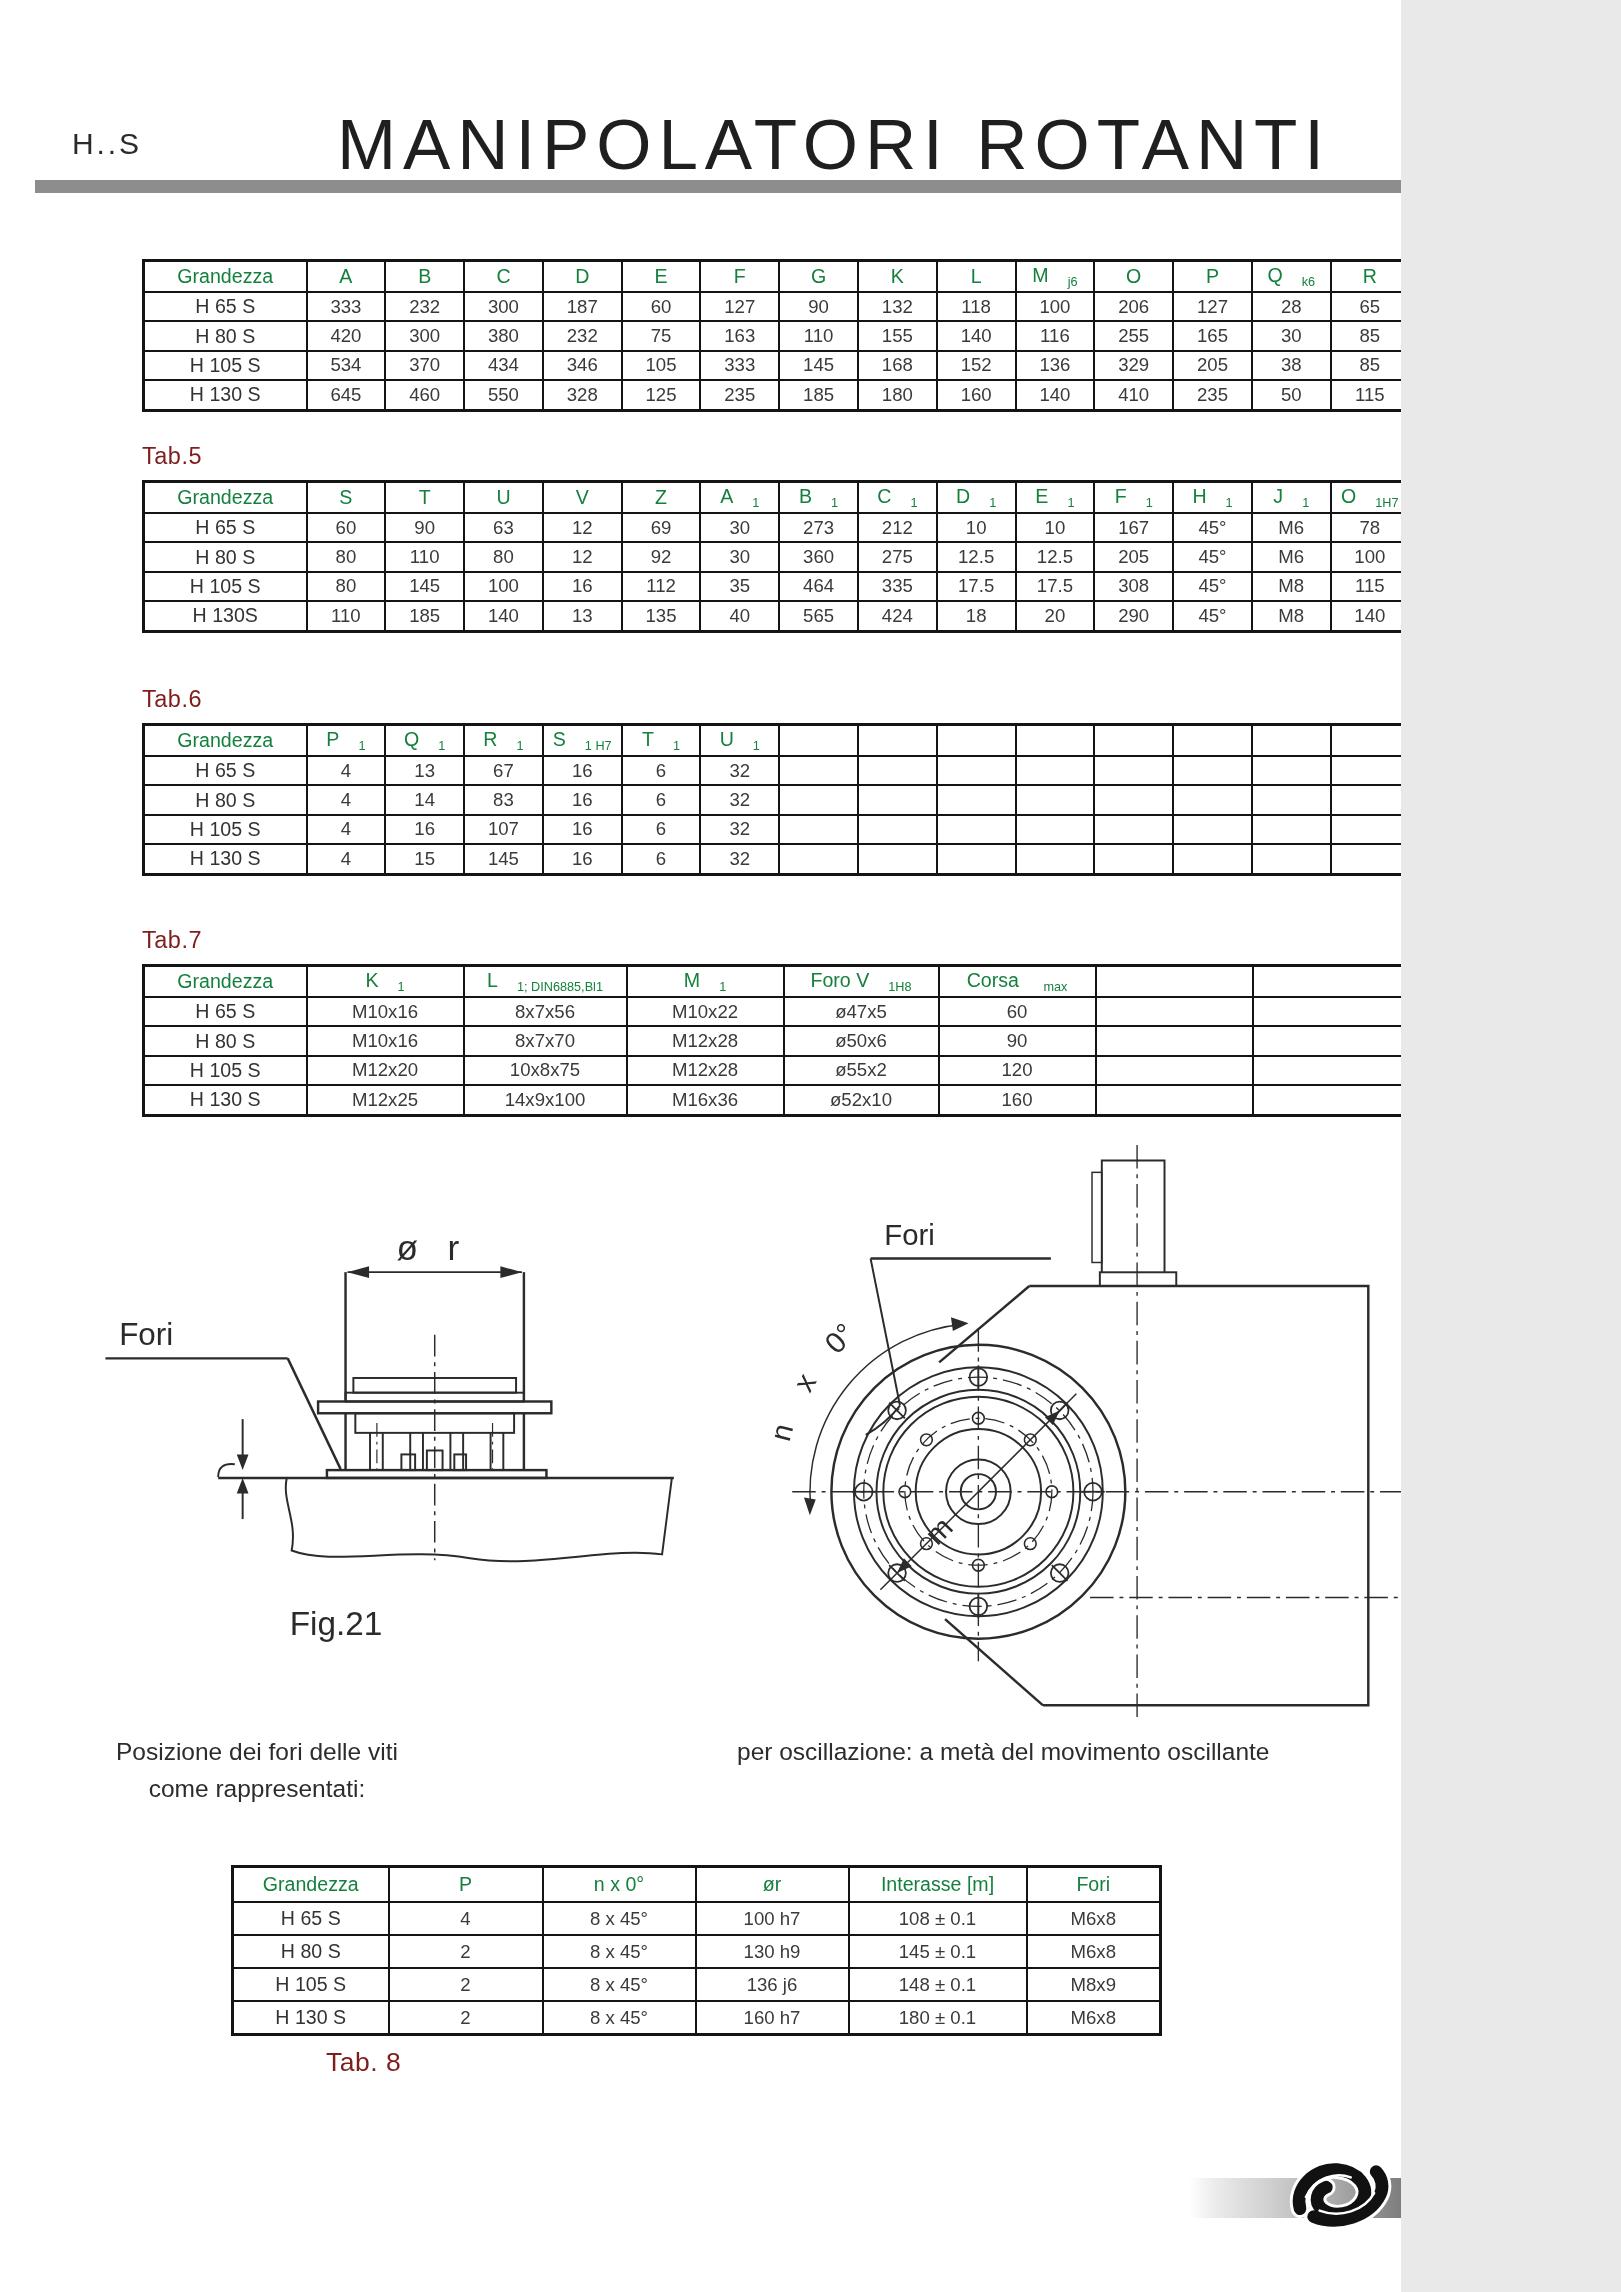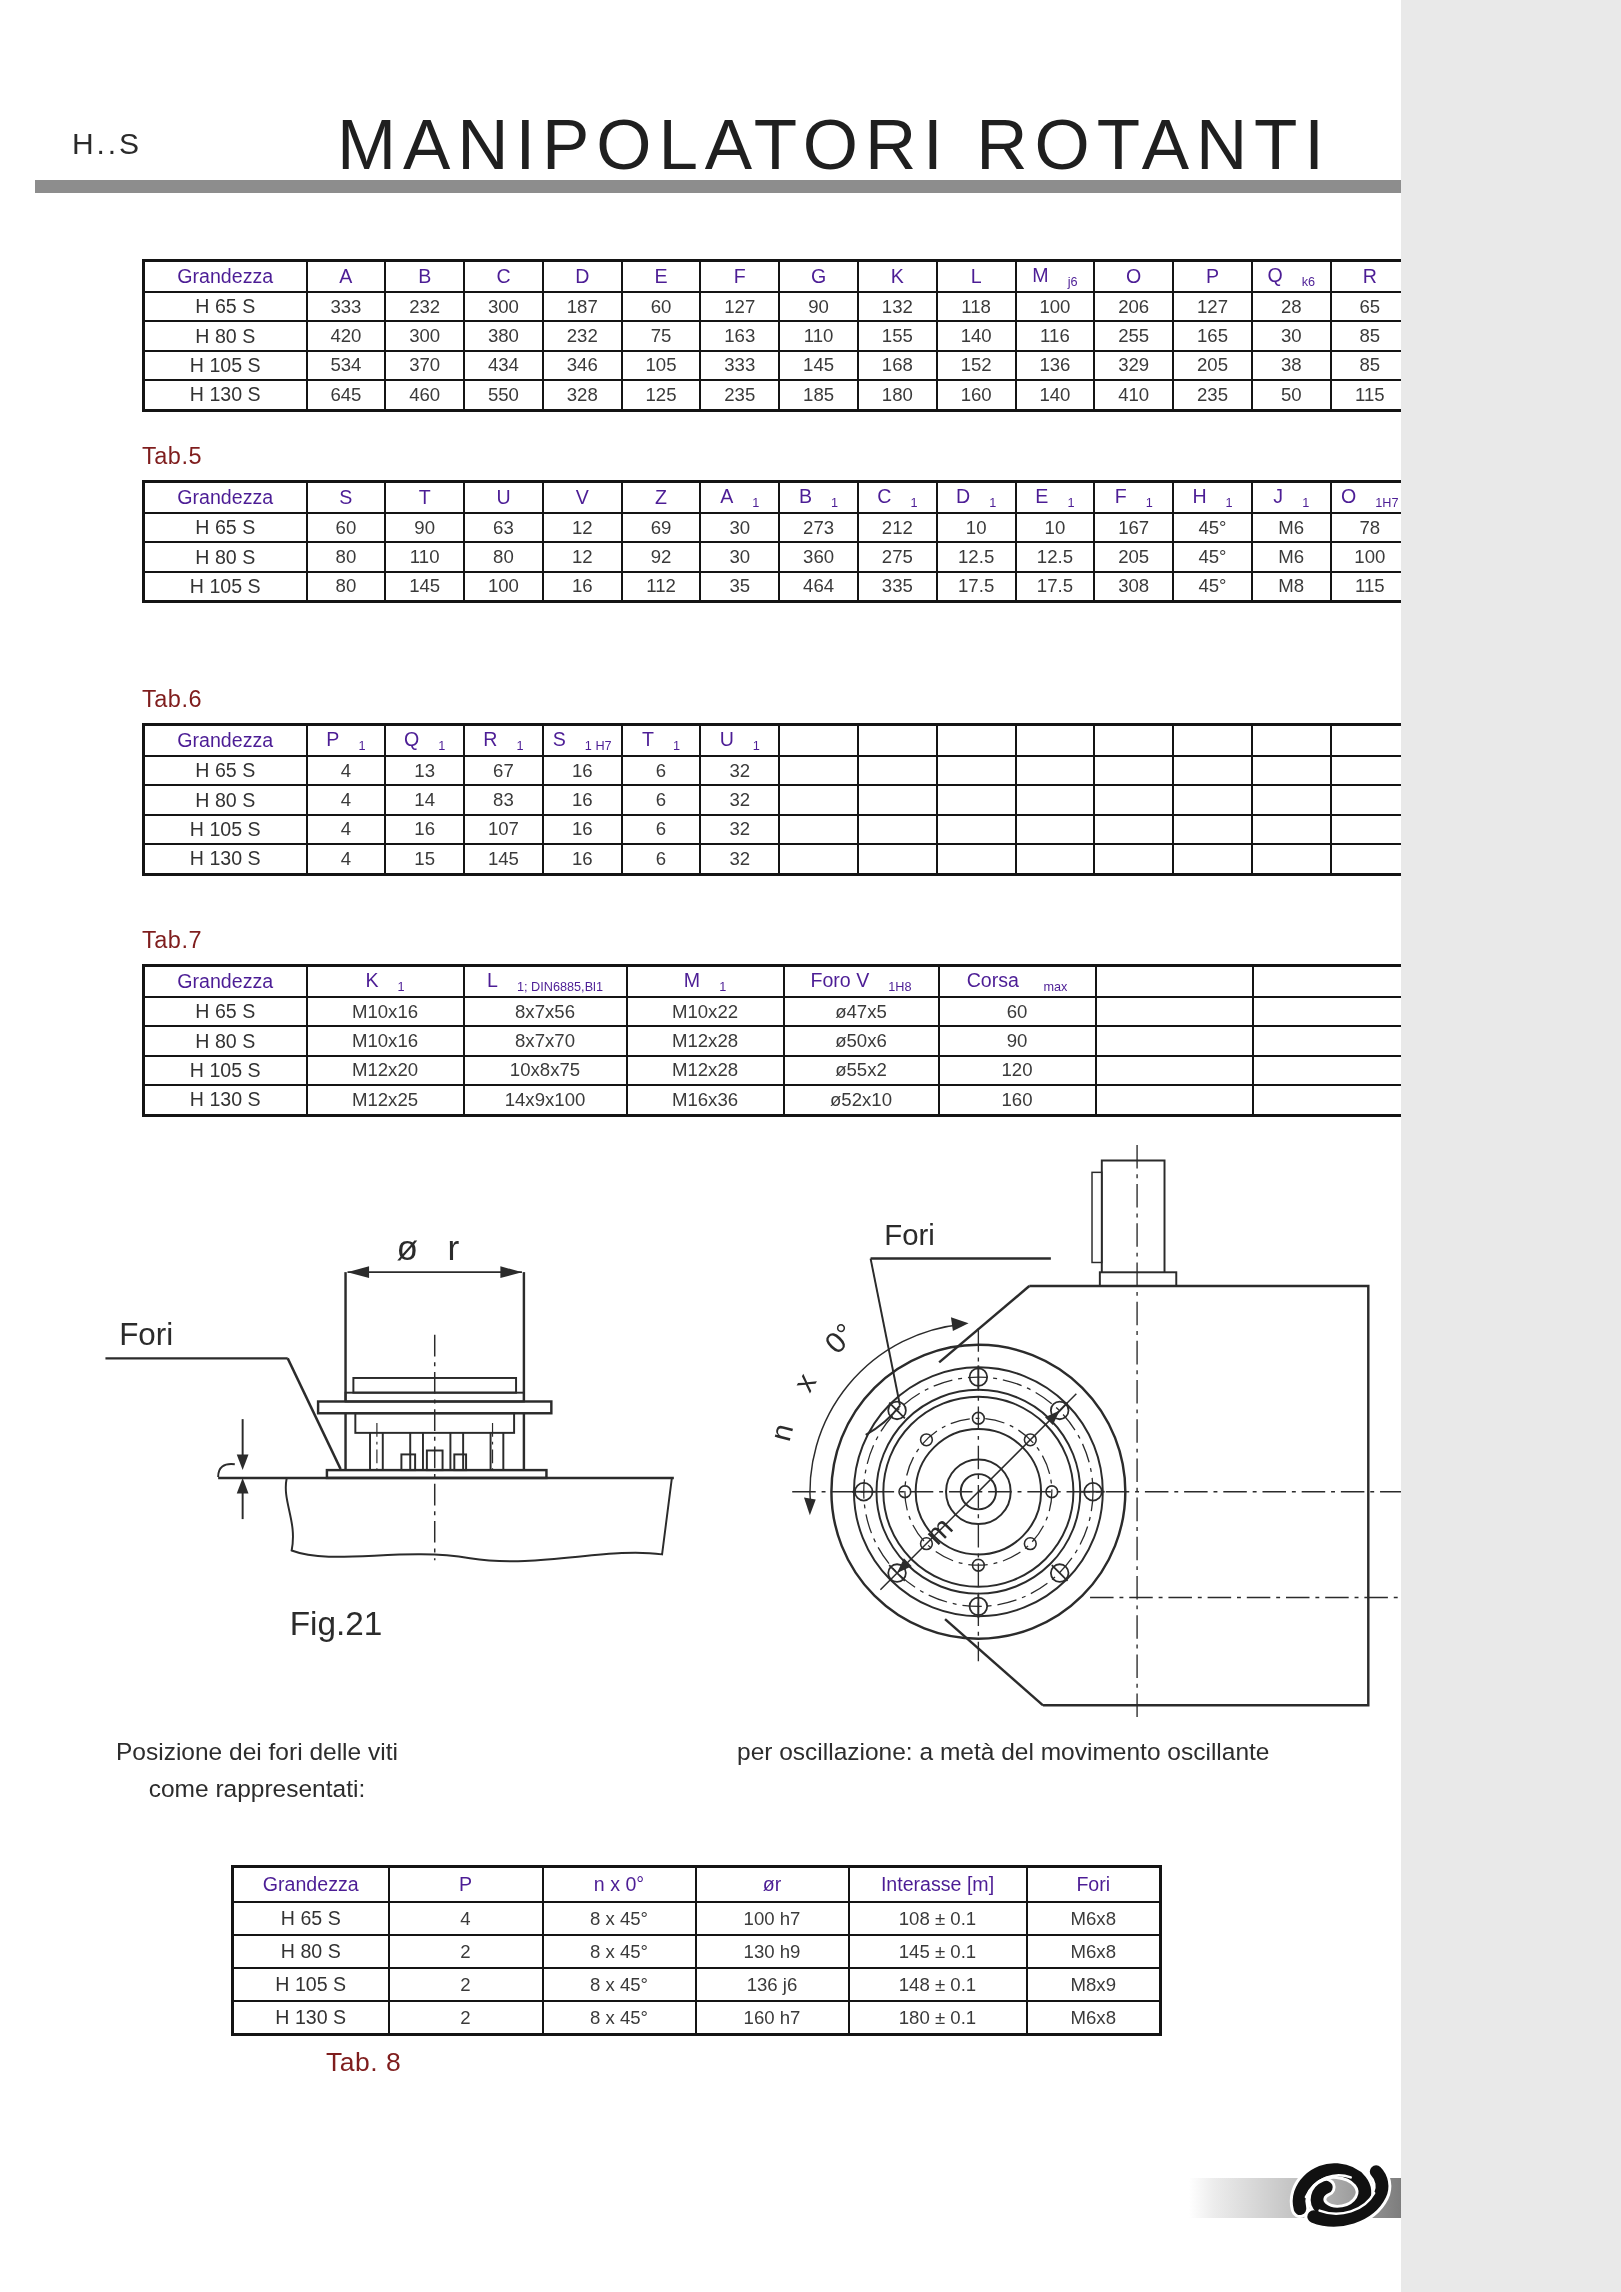--- a/index.html
+++ b/index.html
@@ -6,21 +6,21 @@
   #page{position:relative;width:1401px;height:2293px;background:#ffffff;overflow:hidden;
         font-family:"Liberation Sans", sans-serif;}
   .code{position:absolute;left:72px;top:127px;font-size:30px;letter-spacing:2.9px;color:#2a2a2a;}
   .title{position:absolute;right:70px;top:104px;font-size:71px;letter-spacing:6.9px;color:#1f1f1f;white-space:nowrap;}
   .graybar{position:absolute;left:35px;top:180px;width:1551px;height:12.7px;background:#8d8d8d;}
   .tblwrap{position:absolute;left:142px;}
   table.tbl{border-collapse:collapse;table-layout:fixed;width:1269px;border:3.9px solid #141414;background:#fff;}
   .tbl th,.tbl td{border:2px solid #141414;border-top-width:2.9px;border-bottom-width:2.9px;
       text-align:center;vertical-align:middle;padding:0;font-weight:400;color:#3a3a3a;
       overflow:hidden;white-space:nowrap;}
-  .tbl th{height:29px;font-size:19.6px;color:#4c1d95;}
+  .tbl th{height:29px;font-size:19.6px;color:#15803d;}
   .tbl td{height:27.4px;font-size:18.6px;}
   .tbl .rowlabel{font-size:19.6px;color:#333;}
   .sub{font-size:12.7px;vertical-align:-3.9px;margin-left:19px;letter-spacing:0;}
   table.tbl8{width:928px;}
   .tbl8 th{height:33px;}
   .tbl8 td{height:31px;}
   .tabcap{position:absolute;font-size:23.5px;color:#7f1d1d;letter-spacing:0.5px;}
   .note{position:absolute;font-size:24.5px;color:#2c2c2c;line-height:37px;white-space:nowrap;text-align:center;}
   .fig{position:absolute;}
   .fbar{position:absolute;left:1189px;top:2178px;width:314px;height:40px;
@@ -231,20 +231,37 @@
             <td>112</td>
             <td>35</td>
             <td>464</td>
             <td>335</td>
             <td>17.5</td>
             <td>17.5</td>
             <td>308</td>
             <td>45°</td>
             <td>M8</td>
             <td>115</td>
+          </tr>
+          <tr>
+            <td class="rowlabel">H 130S</td>
+            <td>110</td>
+            <td>185</td>
+            <td>140</td>
+            <td>13</td>
+            <td>135</td>
+            <td>40</td>
+            <td>565</td>
+            <td>424</td>
+            <td>18</td>
+            <td>20</td>
+            <td>290</td>
+            <td>45°</td>
+            <td>M8</td>
+            <td>140</td>
           </tr>
         </tbody>
       </table>
   </div>
 
   <div class="tabcap" style="left:142px;top:686px">Tab.6</div>
   <div class="tblwrap" style="top:723px">
     <table class="tbl">
         <colgroup>
           <col style="width: 163px;">

